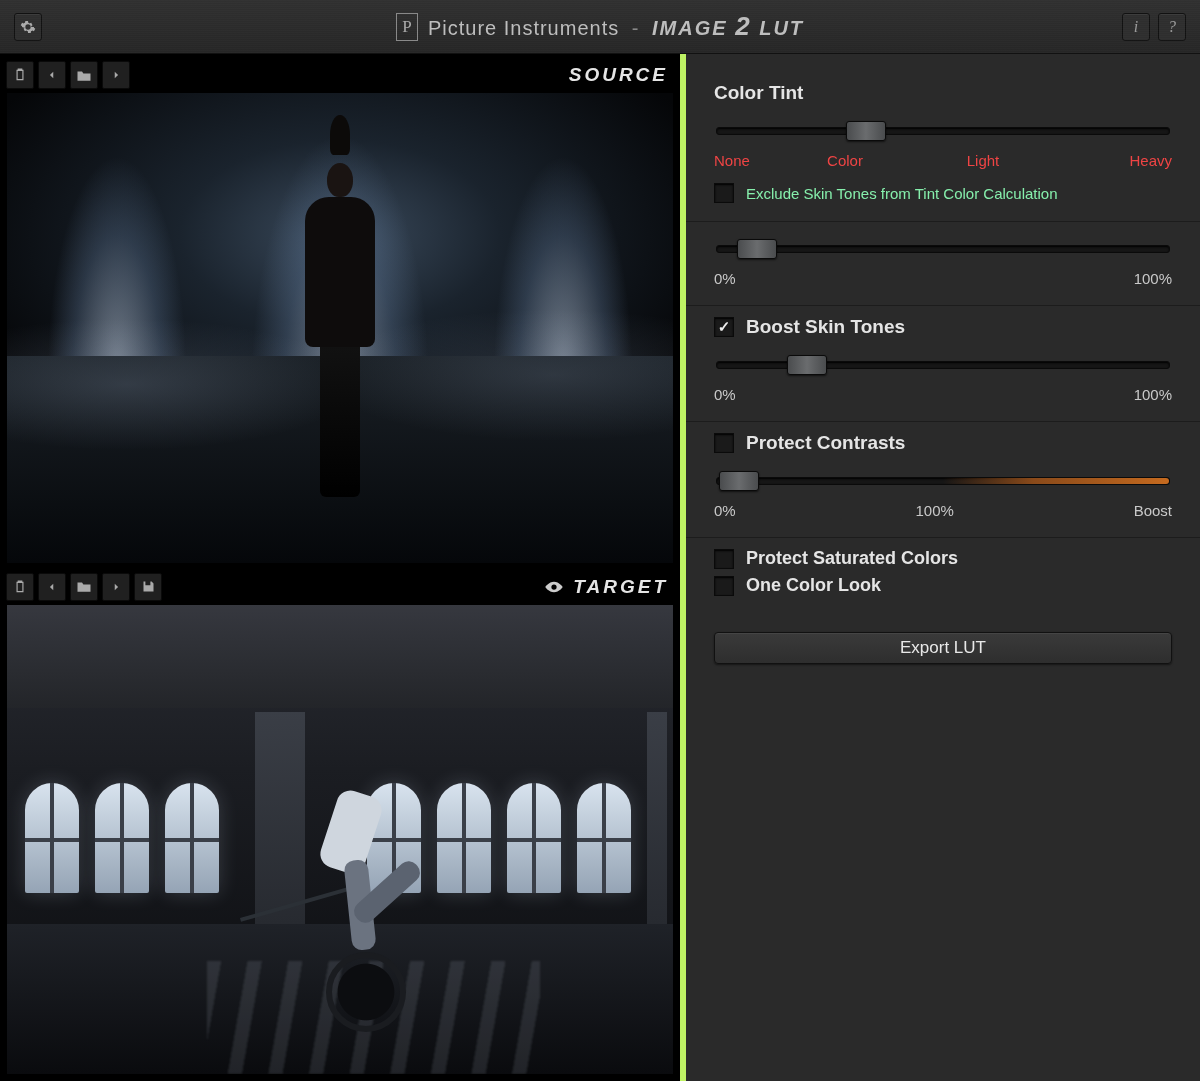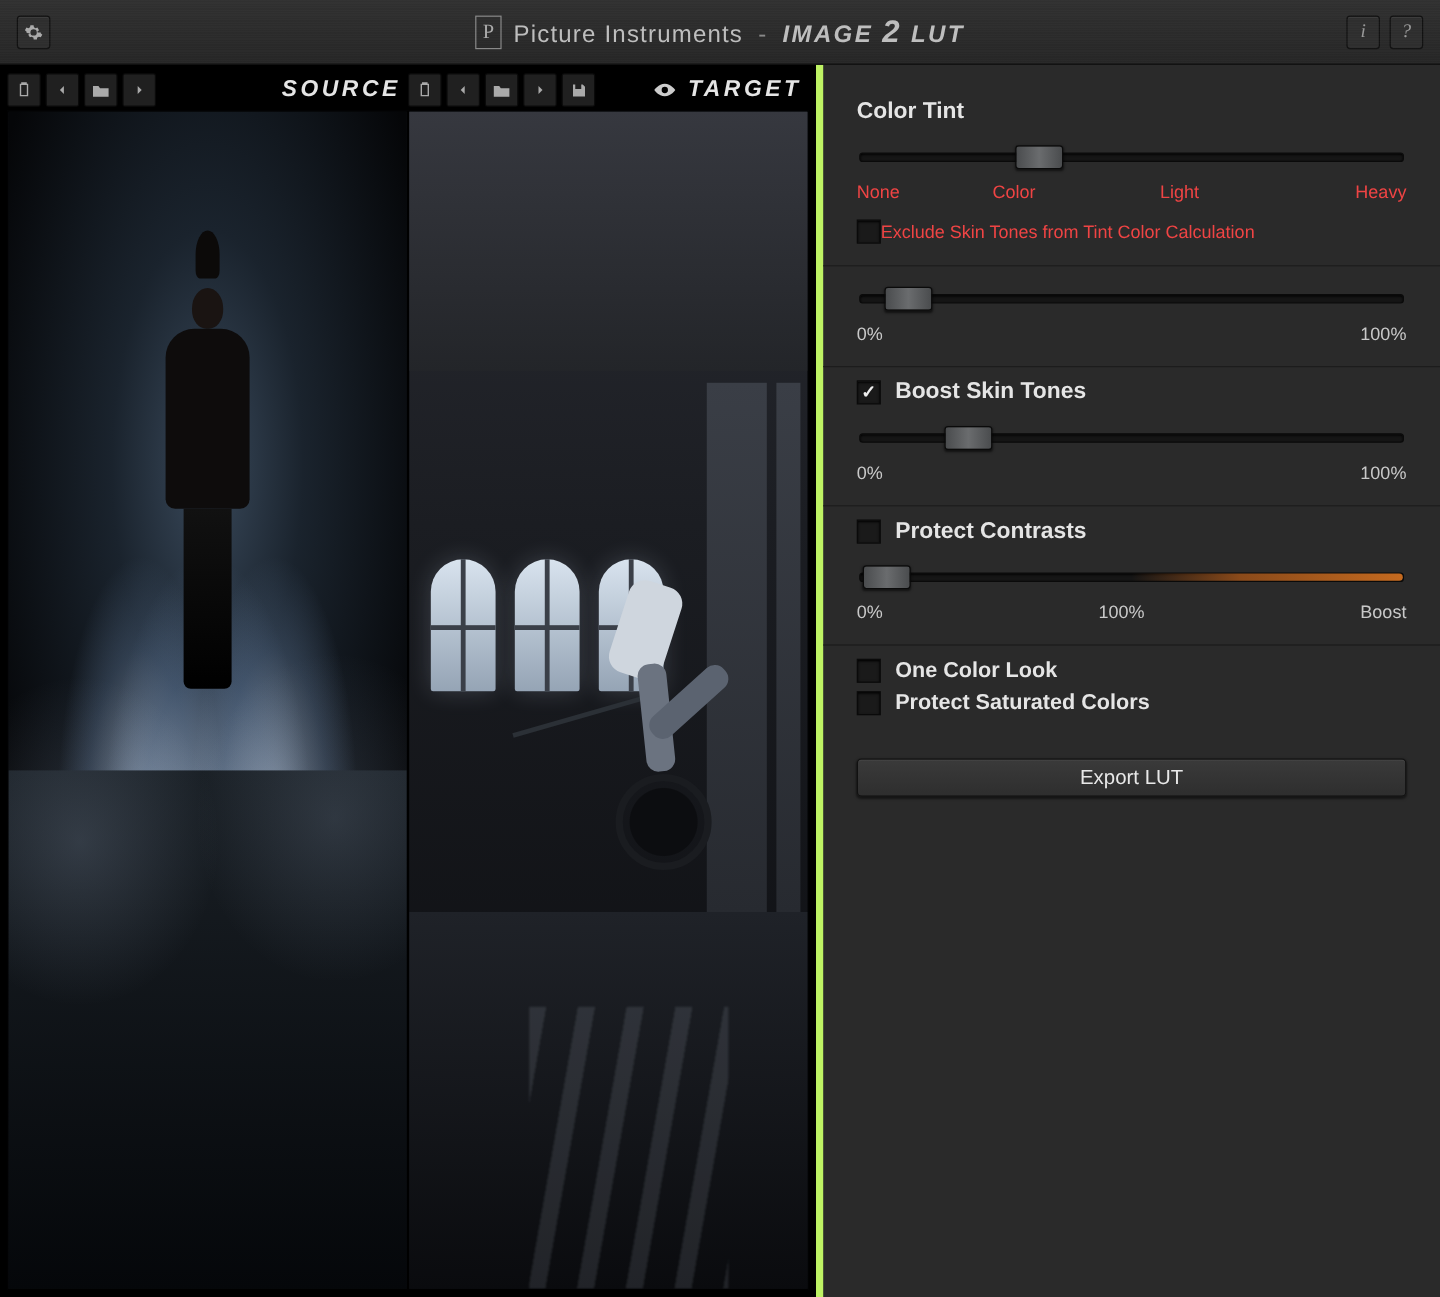--- a/index.html
+++ b/index.html
@@ -65,21 +65,21 @@
   .titlebar .right-btns { margin-left: auto; display: flex; gap: 8px; }
   .right-btns .label { color: #999; font-style: italic; font-family: serif; font-size: 16px; }
   .main {
     display: flex;
     height: calc(1081px - 54px);
   }
   .left {
     width: 680px;
     background: #000;
     display: flex;
-    flex-direction: row;
+    flex-direction: column;
     padding: 4px 6px 0 6px;
   }
   .panel {
     flex: 1;
     display: flex;
     flex-direction: column;
     margin-bottom: 6px;
   }
   .panel-header {
     height: 34px;
@@ -242,21 +242,21 @@
   }
   .slider-labels {
     display:flex; justify-content: space-between;
     font-size: 15px; color:#c9c9c9;
   }
   .tint-labels { display:flex; font-size:15px; color:#ef4444; margin-top:4px;align-items:flex-end;}
   .tint-labels span { flex:1; }
   .tint-labels span:nth-child(2){ text-align:center; margin-left:-58px;}
   .tint-labels span:nth-child(3){ text-align:center; margin-left:12px;}
   .tint-labels span:last-child{ text-align:right; }
-  .exclude-row { display:flex; align-items:center; gap:0; margin-top:14px; font-size:15px; color:#ef4444; }
+  .exclude-row { display:flex; align-items:center; gap:12px; margin-top:14px; font-size:15px; color:#86efac; }
   .twin-check { display:flex; flex-direction: column; gap:6px; }
   .twin-check .row { display:flex; align-items:center; gap:12px; font-size:18px; font-weight:700; color:#e5e5e5; }
   .export-wrap { padding: 18px 28px; }
   .export-btn {
     width: 100%; height: 32px;
     background: linear-gradient(#3a3a3a,#2e2e2e);
     border: 1px solid #111;
     border-radius: 4px;
     color: #e8e8e8;
     font-size: 17px;
@@ -459,25 +459,25 @@
         <span>0%</span>
         <span>100%</span>
         <span>Boost</span>
       </div>
     </div>
 
     <div class="section last">
       <div class="twin-check">
         <div class="row">
           <div class="chk"></div>
-          <span>One Color Look</span>
+          <span>Protect Saturated Colors</span>
         </div>
         <div class="row">
           <div class="chk"></div>
-          <span>Protect Saturated Colors</span>
+          <span>One Color Look</span>
         </div>
       </div>
     </div>
 
     <div class="export-wrap">
       <button class="export-btn">Export LUT</button>
     </div>
   </div>
 </div>
 

